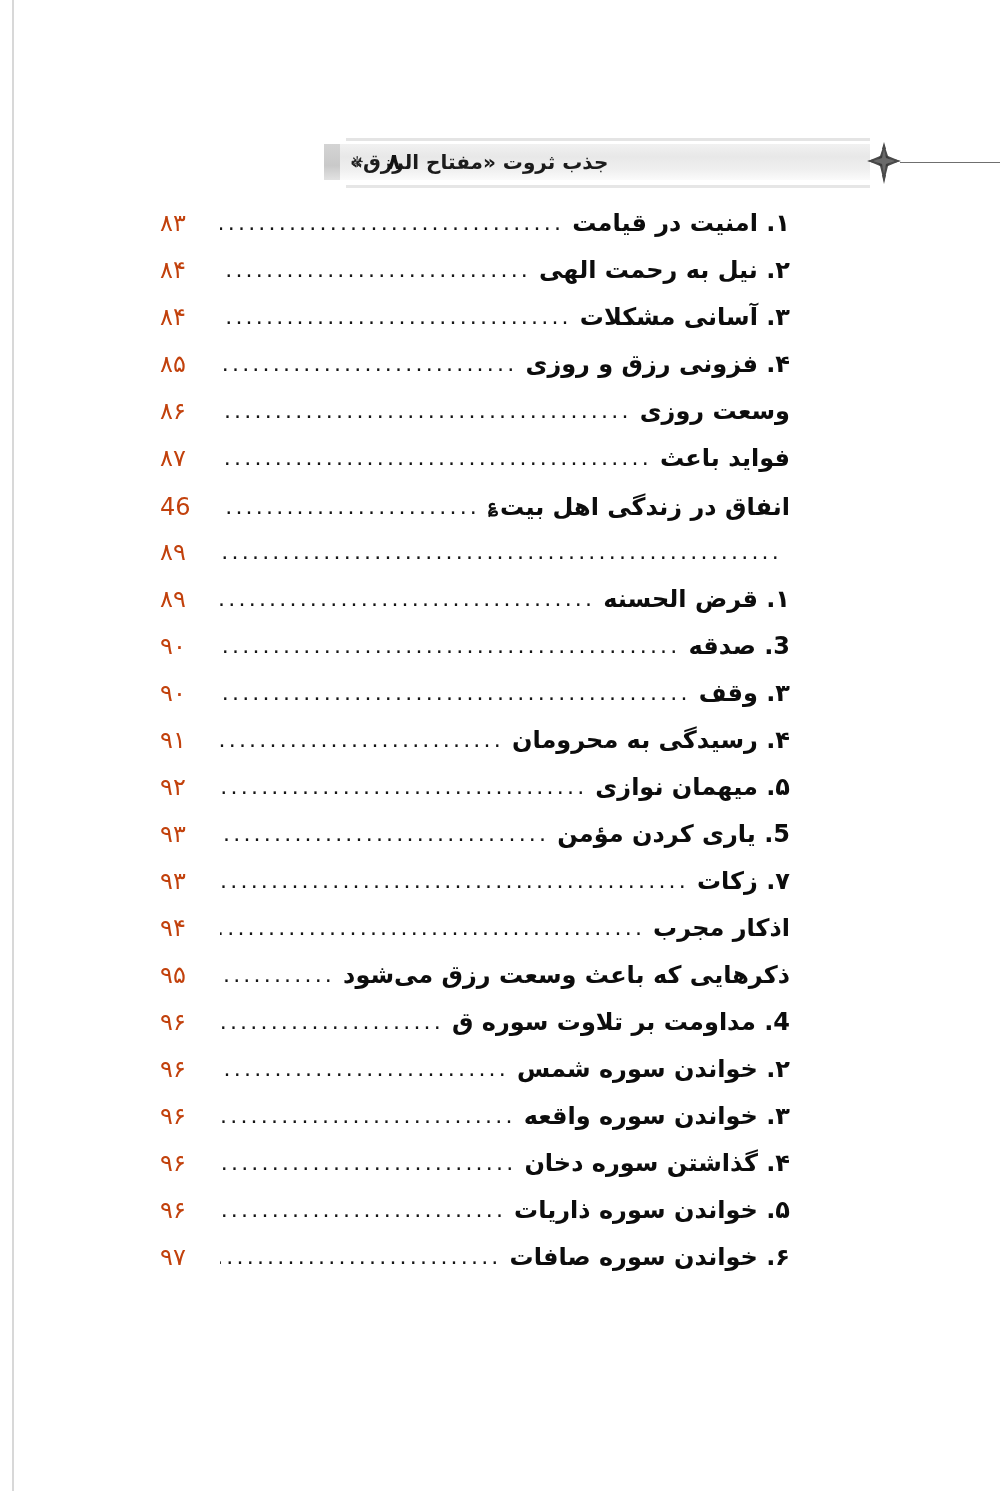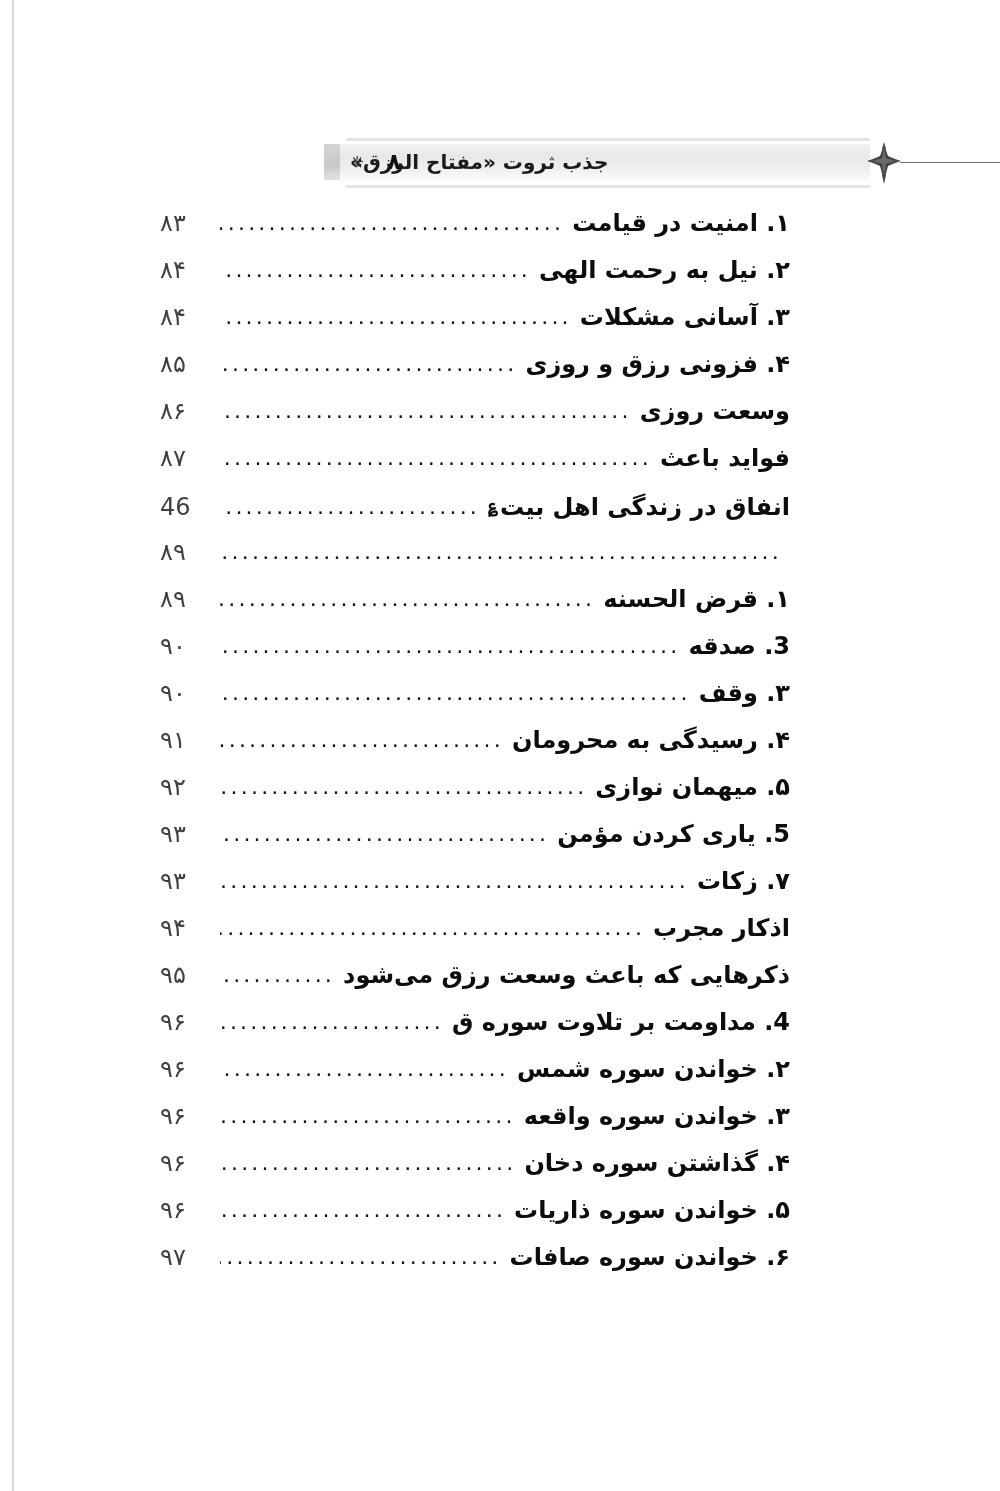--- a/index.html
+++ b/index.html
@@ -179,21 +179,21 @@
     overflow: hidden;
   }
   .toc-page {
     flex: 0 0 auto;
     min-width: 52px;
     text-align: left;
     direction: ltr;
     unicode-bidi: isolate;
     line-height: 47px;
     font-size: 24px;
-    color: #404040;
+    color: #c2410c;
   }
 
   .honorific {
     font-size: 17px;
     vertical-align: 4px;
     margin-right: 2px;
   }
 </style>
 </head>
 <body>

